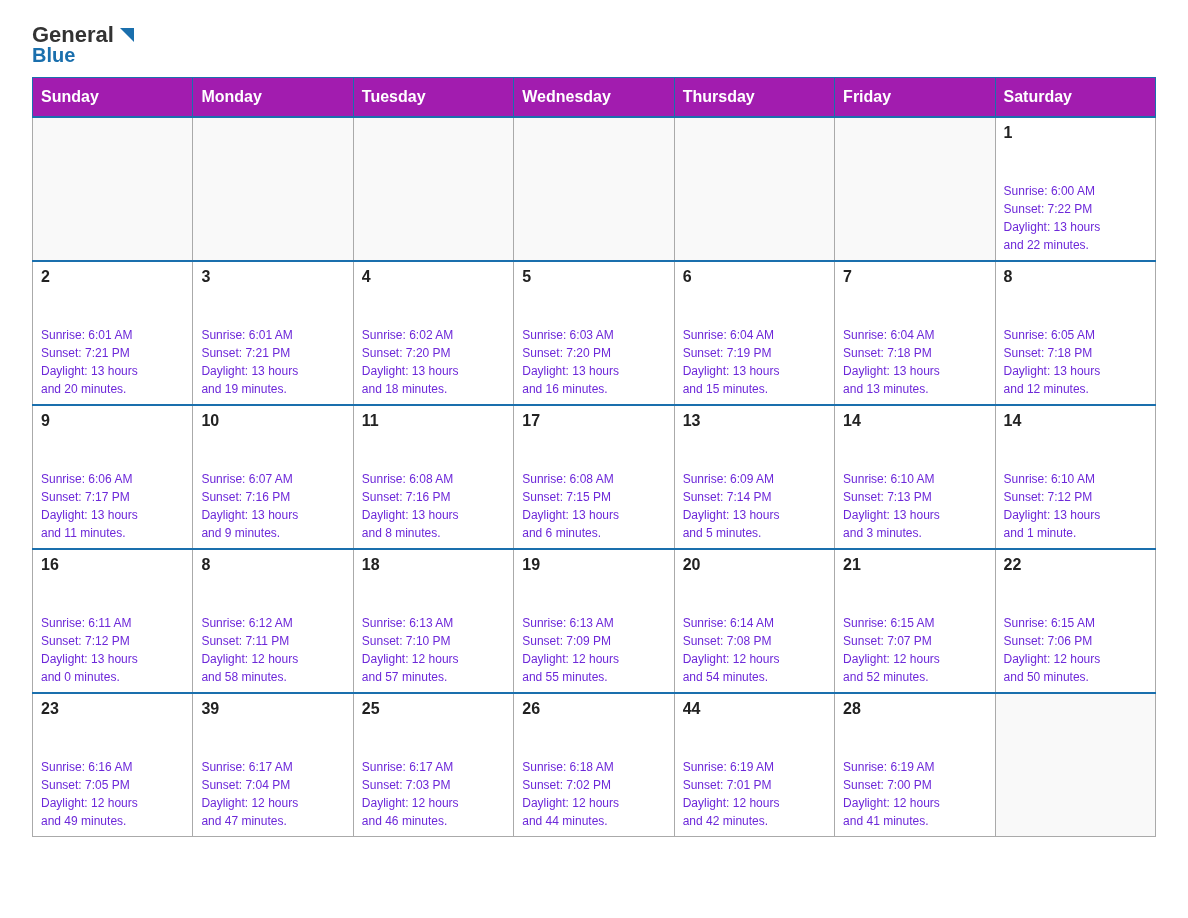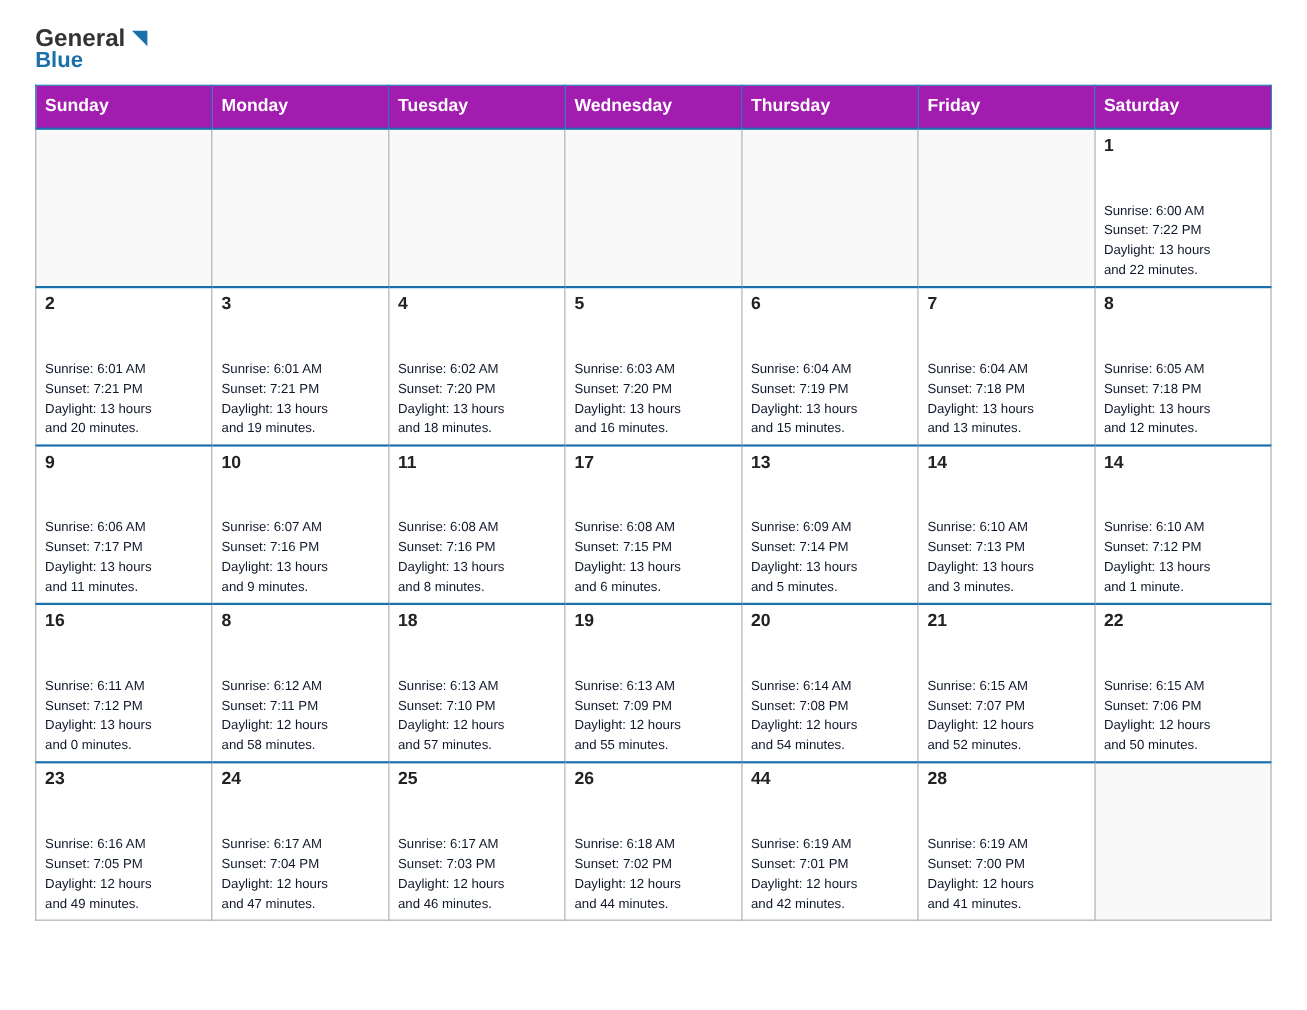--- a/index.html
+++ b/index.html
@@ -71,21 +71,21 @@
     }
     .day-num {
       font-size: 16px;
       font-weight: bold;
       color: #222;
       display: block;
       margin-bottom: 3px;
     }
     .day-info {
       font-size: 12px;
-      color: #0f172a;
+      color: #6d28d9;
       line-height: 1.5;
       margin-top: 40px;
     }
     .empty-cell {
       background: #f9f9f9;
     }
     .week-row td {
       border-top: 2px solid #1a6fad;
     }
   </style>
@@ -222,21 +222,21 @@
           <span class="day-num">22</span>
           <div class="day-info">Sunrise: 6:15 AM<br>Sunset: 7:06 PM<br>Daylight: 12 hours<br>and 50 minutes.</div>
         </td>
       </tr>
       <tr class="week-row">
         <td>
           <span class="day-num">23</span>
           <div class="day-info">Sunrise: 6:16 AM<br>Sunset: 7:05 PM<br>Daylight: 12 hours<br>and 49 minutes.</div>
         </td>
         <td>
-          <span class="day-num">24</span>
+          <span class="day-num">39</span>
           <div class="day-info">Sunrise: 6:17 AM<br>Sunset: 7:04 PM<br>Daylight: 12 hours<br>and 47 minutes.</div>
         </td>
         <td>
           <span class="day-num">25</span>
           <div class="day-info">Sunrise: 6:17 AM<br>Sunset: 7:03 PM<br>Daylight: 12 hours<br>and 46 minutes.</div>
         </td>
         <td>
           <span class="day-num">26</span>
           <div class="day-info">Sunrise: 6:18 AM<br>Sunset: 7:02 PM<br>Daylight: 12 hours<br>and 44 minutes.</div>
         </td>

